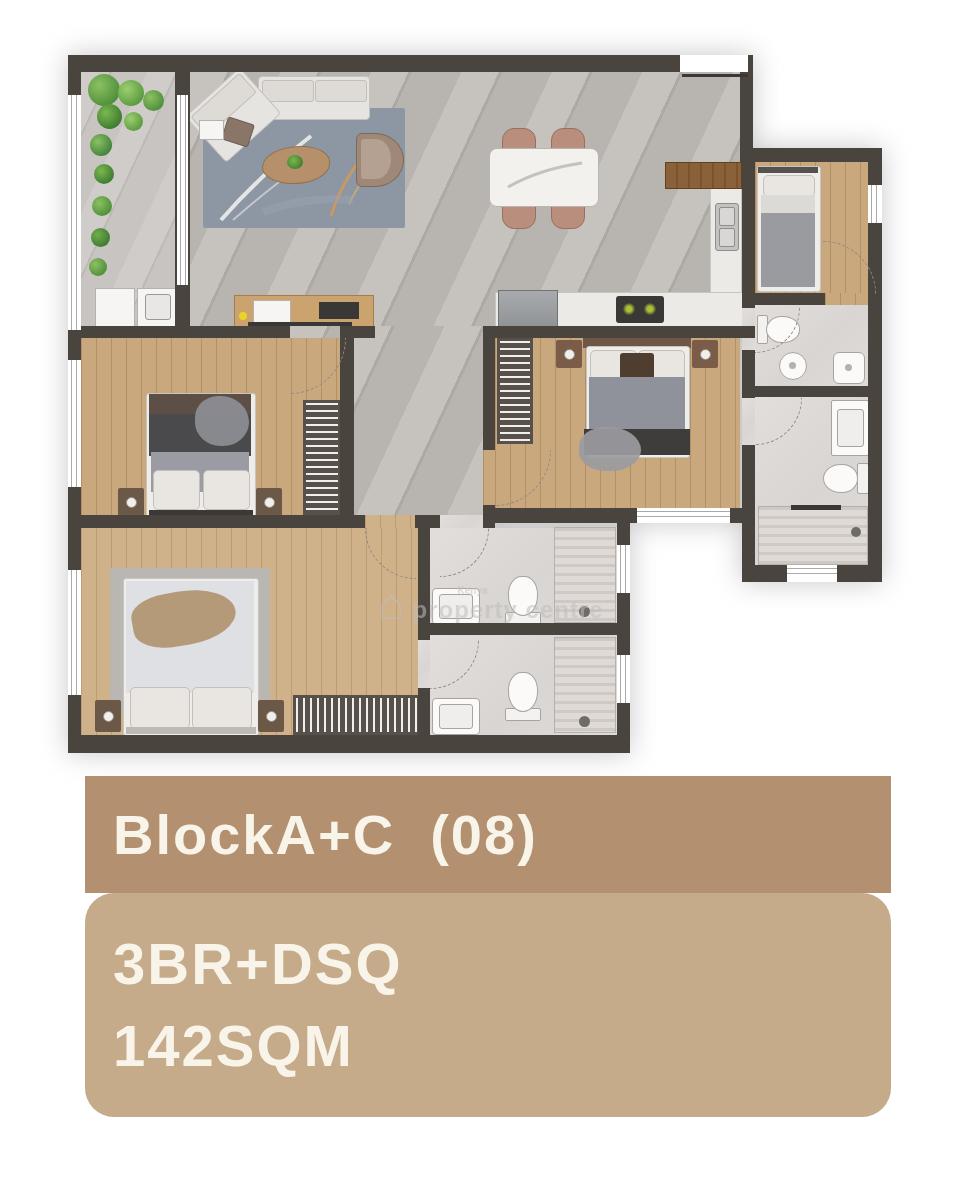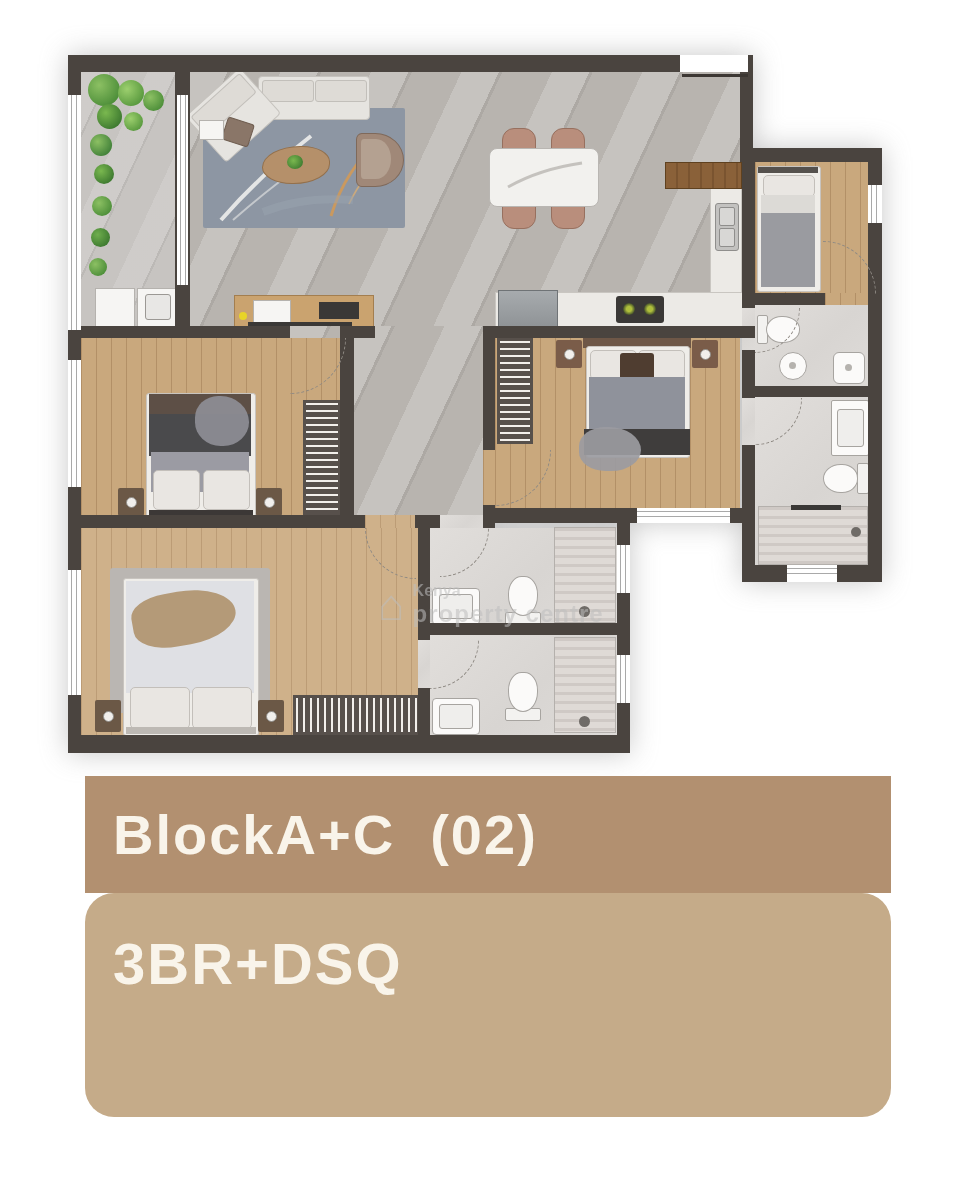--- a/index.html
+++ b/index.html
@@ -53,21 +53,21 @@
          background:repeating-linear-gradient(90deg,#f2efeb 0 2px,rgba(0,0,0,0) 2px 7px);}
   .shower{background:repeating-linear-gradient(180deg,#cfc9c5 0 3px,#dfdad6 3px 9px);border:1px solid #b4b0ac;}
   .toiletB{background:#fbfaf9;border:1px solid #a7a4a0;border-radius:45% 45% 50% 50%;}
   .tank{background:#f3f2f0;border:1px solid #a7a4a0;border-radius:2px;}
   .sink{background:#fbfaf9;border:1px solid #a7a4a0;border-radius:4px;}
   .plant{border-radius:50%;}
   .dot{border-radius:50%;position:absolute;}
   
   .wm{z-index:20;color:rgba(190,190,190,.55);display:flex;align-items:center;gap:8px;pointer-events:none;}
   .wm .glyph{font-size:44px;line-height:1;}
-  .wm .t1{font-size:16px;font-weight:bold;display:block;}
+  .wm .t1{font-size:10px;font-weight:bold;display:block;padding-left:45px;}
   .wm .t2{font-size:24px;font-weight:bold;display:block;letter-spacing:1px;}
   
   .card-h{background:var(--card-h,#b29070);z-index:2;}
   .card-b{background:var(--card-b,#c5ab89);z-index:2;border-radius:29px;}
   .card-title{color:var(--card-t,#f9f4ea);font-size:56px;font-weight:bold;letter-spacing:2px;white-space:pre;}
   .card-line{color:var(--card-t,#f9f4ea);font-size:58px;font-weight:bold;letter-spacing:2px;line-height:1.42;}
 </style>
 </head>
 <body>
 
@@ -317,19 +317,20 @@
     <div class="a wm" style="left:378px;top:582px;">
       <span class="glyph">⌂</span>
       <span>
         <span class="t1">Kenya</span>
         <span class="t2">property centre</span>
       </span>
     </div>
   </div>
 
   <div class="a card-h" style="left:85px;top:776px;width:806px;height:117px;display:flex;align-items:center;">
-    <span class="card-title" style="padding-left:28px;">BlockA+C  (02)</span>
+    <span class="card-title" style="padding-left:28px;">BlockA+C  (08)</span>
   </div>
   <div class="a card-b" style="left:85px;top:893px;width:806px;height:224px;padding-top:30px;box-sizing:border-box;">
     <div class="card-line" style="padding-left:28px;">3BR+DSQ</div>
+    <div class="card-line" style="padding-left:28px;">142SQM</div>
   </div>
 
 </div>
 
 </body></html>

